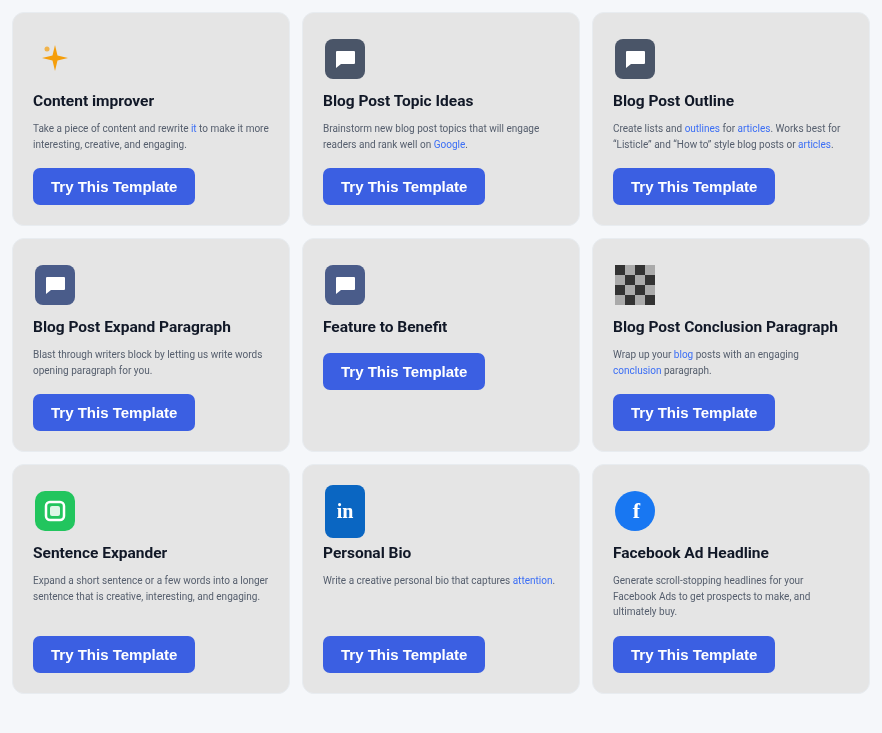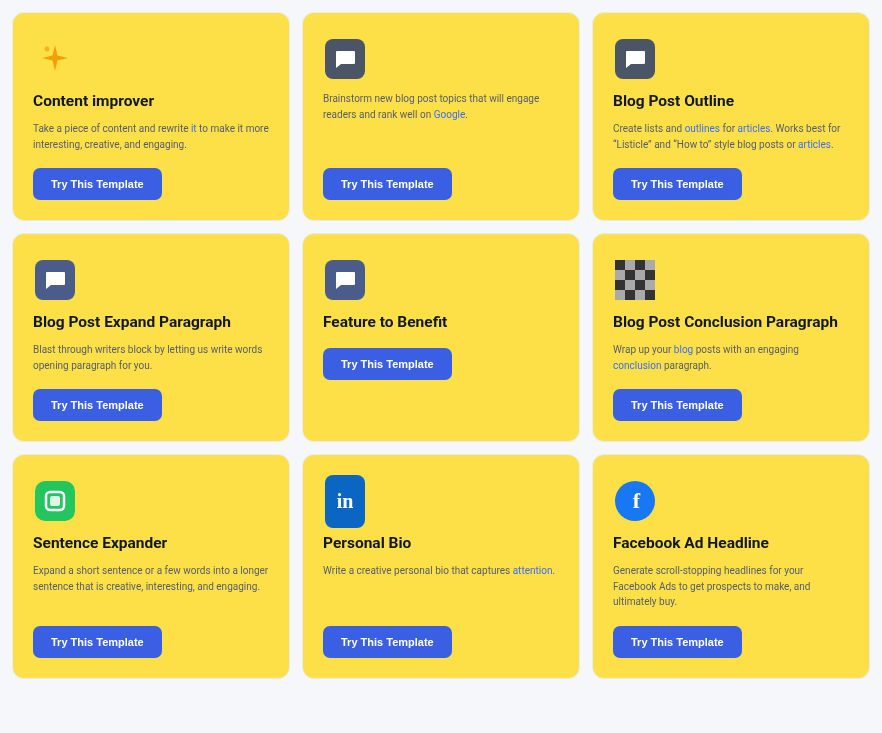--- a/index.html
+++ b/index.html
@@ -8,21 +8,21 @@
       background: #f5f7fa;
       padding: 12px;
     }
     .grid {
       display: grid;
       grid-template-columns: repeat(3, 1fr);
       gap: 12px;
       max-width: 882px;
     }
     .card {
-      background: #fde047;
+      background: #e5e5e5;
       border-radius: 12px;
       padding: 24px 20px 20px;
       border: 1px solid #e8ecf0;
       display: flex;
       flex-direction: column;
       gap: 10px;
     }
     .card-icon {
       width: 44px;
       height: 44px;
@@ -47,21 +47,21 @@
       color: #3b6ef5;
       text-decoration: none;
     }
     .btn {
       display: inline-block;
       background: #3b5fe2;
       color: #ffffff;
       border: none;
       border-radius: 7px;
       padding: 10px 18px;
-      font-size: 11px;
+      font-size: 15px;
       font-weight: 600;
       cursor: pointer;
       margin-top: 6px;
       width: fit-content;
     }
   </style>
 </head>
 <body>
 
 <div class="grid">
@@ -77,20 +77,21 @@
       <button class="btn">Try This Template</button>
     </div>
     <div class="card">
       <div class="card-icon">
         <div style="background:#4a5568;border-radius:8px;width:40px;height:40px;display:flex;align-items:center;justify-content:center;">
       <svg width="22" height="20" viewBox="0 0 22 20" fill="white">
         <path d="M2 2h18a1 1 0 011 1v11a1 1 0 01-1 1H7l-5 4V3a1 1 0 011-1z"></path>
       </svg>
     </div>
       </div>
+      <div class="card-title">Blog Post Topic Ideas</div>
       <div class="card-description">Brainstorm new blog post topics that will engage readers and rank well on <a href="#" class="link-style">Google</a>.</div>
       <button class="btn">Try This Template</button>
     </div>
     <div class="card">
       <div class="card-icon">
         <div style="background:#4a5568;border-radius:8px;width:40px;height:40px;display:flex;align-items:center;justify-content:center;">
       <svg width="22" height="20" viewBox="0 0 22 20" fill="white">
         <path d="M2 2h18a1 1 0 011 1v11a1 1 0 01-1 1H7l-5 4V3a1 1 0 011-1z"></path>
       </svg>
     </div>

